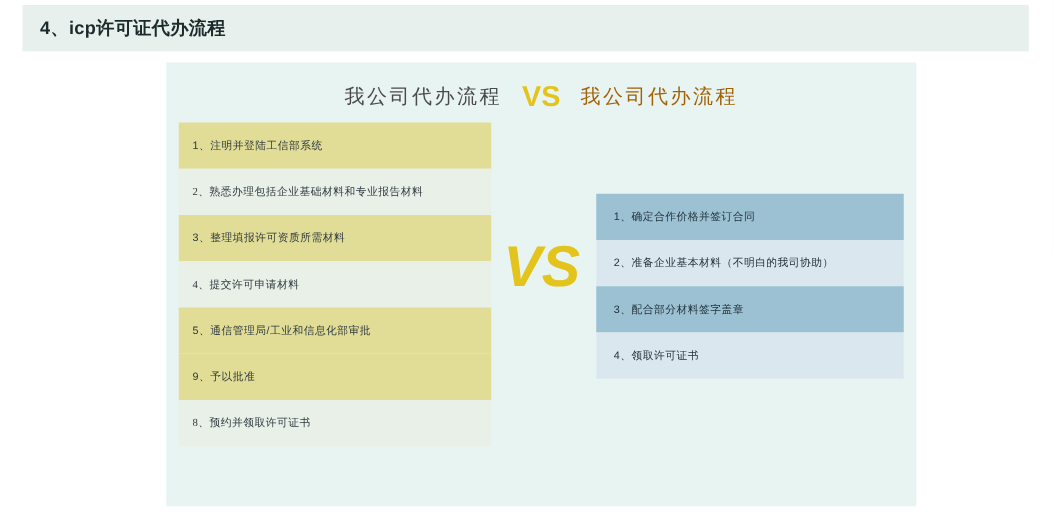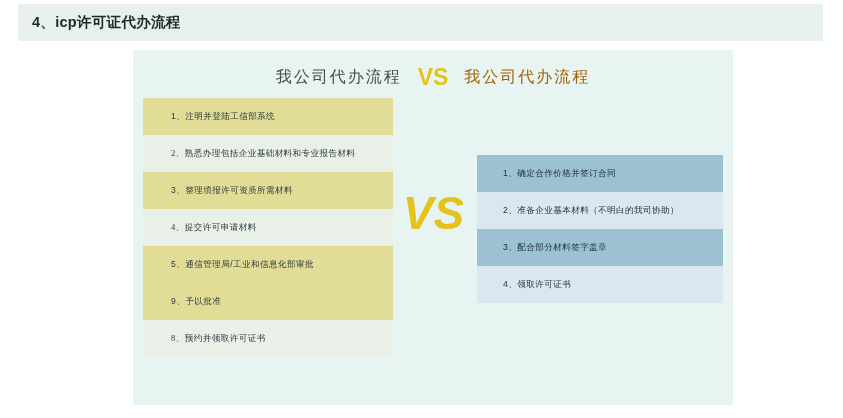--- a/index.html
+++ b/index.html
@@ -85,21 +85,21 @@
     position: absolute;
     left: 10px;
     top: 48px;
     width: 250px;
   }
   .left-list .row {
     height: 37px;
     display: flex;
     align-items: center;
     box-sizing: border-box;
-    padding-left: 28px;
+    padding-left: 11px;
   }
   .left-list .row.odd  { background: #e2dd96; }
   .left-list .row.even { background: #e9f0e8; font-family: Liberation Serif, serif; }
   .left-list .row-text {
     font-size: 8.6px;
     color: #2e3a3f;
     letter-spacing: 0.4px;
     white-space: nowrap;
   }
 
@@ -123,21 +123,21 @@
     position: absolute;
     left: 344px;
     top: 105px;
     width: 246px;
   }
   .right-list .row {
     height: 37px;
     display: flex;
     align-items: center;
     box-sizing: border-box;
-    padding-left: 26px;
+    padding-left: 14px;
   }
   .right-list .row.odd  { background: #9cc1d3; }
   .right-list .row.even { background: #dbe7ee; }
   .right-list .row-text {
     font-size: 8.6px;
     color: #22333d;
     letter-spacing: 0.4px;
     white-space: nowrap;
   }
 </style>

